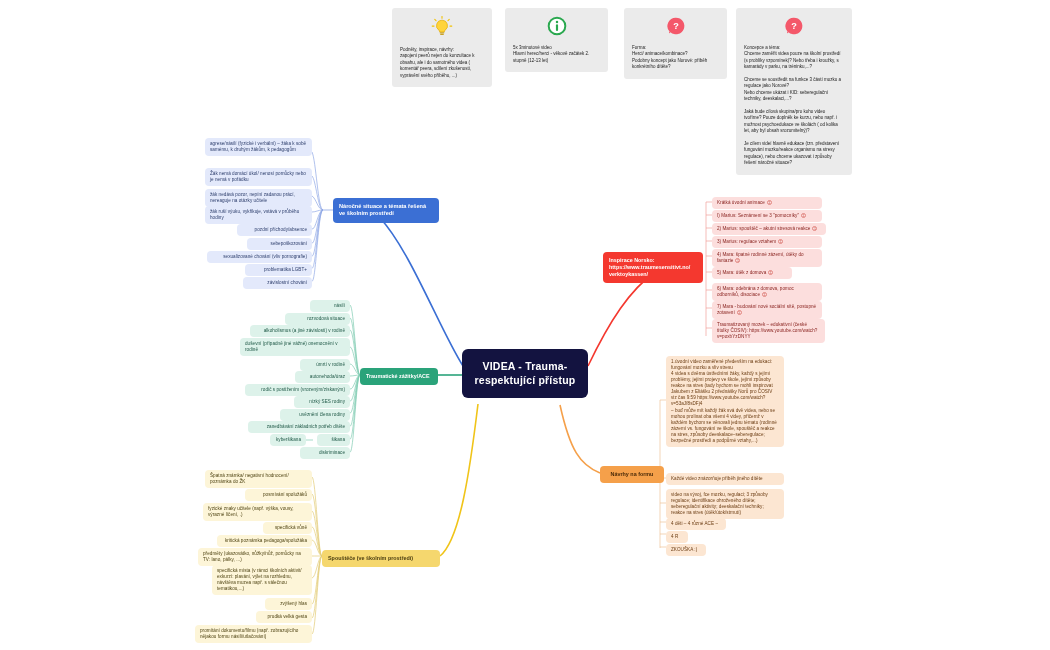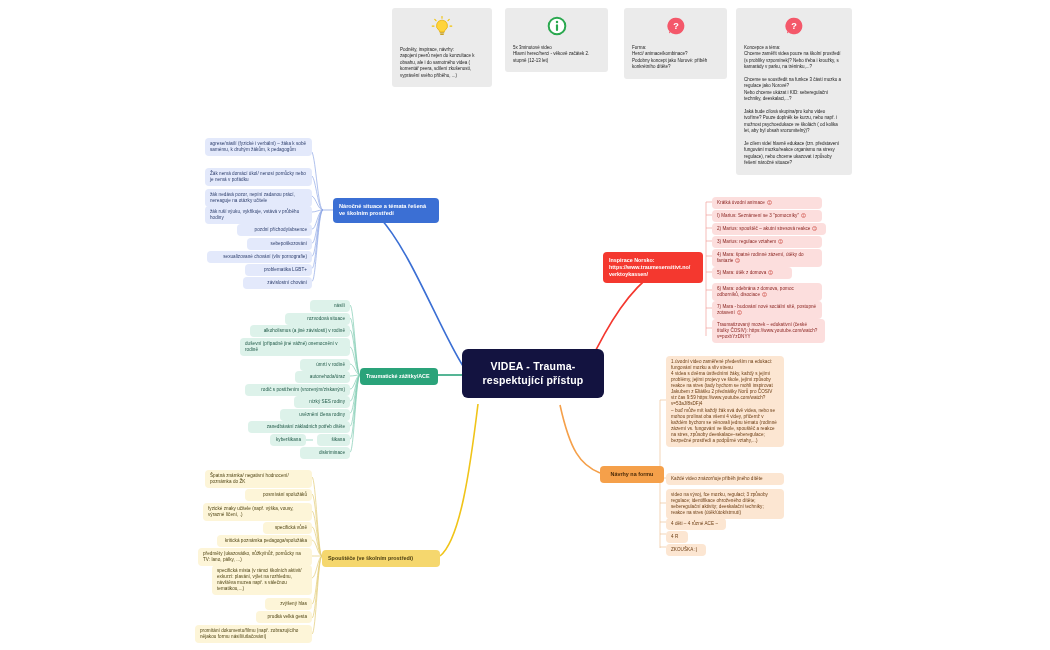--- a/index.html
+++ b/index.html
@@ -238,21 +238,21 @@
       </svg>
     </span>
     <p>Koncepce a téma:
 Chceme zaměřit videa pouze na školní prostředí (s problíky vzpomínek)? Nebo třeba i kroužky, s kamarády v parku, na tréninku,...?</p>
     <p>Chceme se soustředit na funkce 3 částí mozku a regulace jako Norové?
 Nebo chceme ukázat i KID: seberegulační techniky, deeskalaci,...?</p>
     <p>Jaká bude cílová skupina/pro koho video tvoříme? Pouze doplněk ke kurzu, nebo např. i možnost psychoedukace ve školách ( od kolika let, aby byl obsah srozumitelný)?</p>
     <p>Je cílem videí hlavně edukace (tzn. představení fungování mozku/reakce organismu na stresy regulace), nebo chceme ukazovat i způsoby řešení náročné situace?</p>
   </div>
 
-  <div id="central" style="left:462px; top:349px; width:142px;text-align:center;">VIDEA - Trauma-
+  <div id="central" style="left:462px; top:349px; width:126px;text-align:center;">VIDEA - Trauma-
 respektující přístup</div>
 
   <div class="hub hub-blue" style="left:333px; top:198px; width:106px;">Náročné situace a témata řešená
 ve školním prostředí</div>
 
   <div class="node leaf-blue ta-l" style="left:205px; top:138px; width:107px;">agrese/násilí (fyzické i verbální) – žáka k sobě samému, k druhým žákům, k pedagogům</div>
   <div class="node leaf-blue ta-l" style="left:205px; top:168px; width:107px;">Žák nemá domácí úkol/ nenosí pomůcky nebo je nemá v pořádku</div>
   <div class="node leaf-blue ta-l" style="left:205px; top:189px; width:107px;">žák nedává pozor, nepíní zadanou prácí, nereaguje na otázky učitele</div>
   <div class="node leaf-blue ta-l" style="left:205px; top:206px; width:107px;">žák ruší výuku, vykřikuje, vstává v průběhu hodiny</div>
   <div class="node leaf-blue ta-r" style="left:237px; top:224px; width:75px;">pozdní příchody/absence</div>

